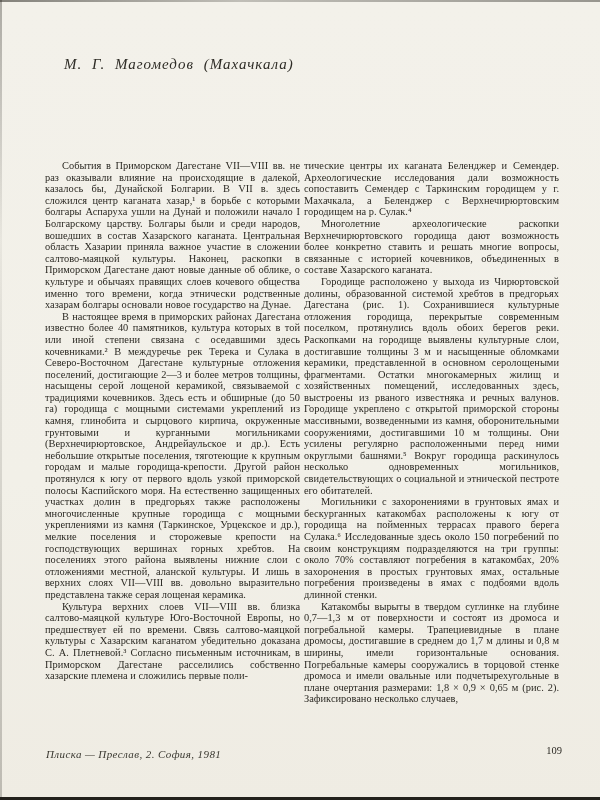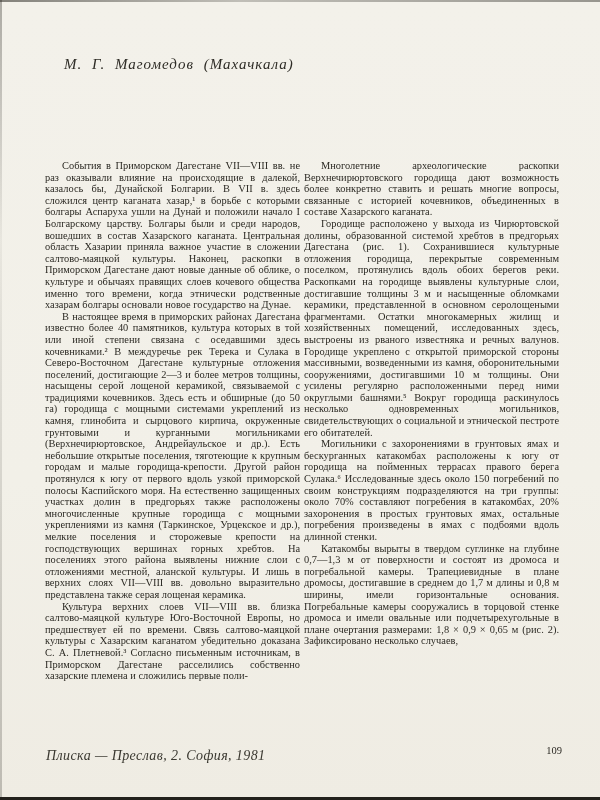--- a/index.html
+++ b/index.html
@@ -45,21 +45,21 @@
     width: 255px;
     text-align: justify;
     font-size: 10.4px;
     line-height: 11.6px;
     color: #2c2a24;
   }
   .col p { margin: 0; text-indent: 17px; }
   .col p.noindent { text-indent: 0; }
   .footer-citation {
     position: absolute; left: 46px; top: 748px;
-    font-style: italic; font-size: 14px; letter-spacing: .4px;
+    font-style: italic; font-size: 11px; letter-spacing: .4px;
     color: #3a3830;
   }
   .page-number {
     position: absolute; right: 38px; top: 745px;
     font-size: 10.5px; color: #2c2a24;
   }
 </style>
 </head>
 <body>
 
@@ -69,20 +69,21 @@
 
   <div class="author">М. Г. Магомедов (Махачкала)</div>
 
   <div class="columns">
     <div class="col">
       <p>События в Приморском Дагестане VII—VIII вв. не раз оказывали влияние на происходящие в далекой, казалось бы, Дунайской Болгарии. В VII в. здесь сложился центр каганата хазар,¹ в борьбе с которыми болгары Аспаруха ушли на Дунай и положили начало I Болгарскому царству. Болгары были и среди народов, вошедших в состав Хазарского каганата. Центральная область Хазарии приняла важное участие в сложении салтово-маяцкой культуры. Наконец, раскопки в Приморском Дагестане дают новые данные об облике, о культуре и обычаях правящих слоев кочевого общества именно того времени, когда этнически родственные хазарам болгары основали новое государство на Дунае.</p>
       <p>В настоящее время в приморских районах Дагестана известно более 40 памятников, культура которых в той или иной степени связана с оседавшими здесь кочевниками.² В междуречье рек Терека и Сулака в Северо-Восточном Дагестане культурные отложения поселений, достигающие 2—3 и более метров толщины, насыщены серой лощеной керамикой, связываемой с традициями кочевников. Здесь есть и обширные (до 50 га) городища с мощными системами укреплений из камня, глинобита и сырцового кирпича, окруженные грунтовыми и курганными могильниками (Верхнечирюртовское, Андрейаульское и др.). Есть небольшие открытые поселения, тяготеющие к крупным городам и малые городища-крепости. Другой район протянулся к югу от первого вдоль узкой приморской полосы Каспийского моря. На естественно защищенных участках долин в предгорьях также расположены многочисленные крупные городища с мощными укреплениями из камня (Таркинское, Урцекское и др.), мелкие поселения и сторожевые крепости на господствующих вершинах горных хребтов. На поселениях этого района выявлены нижние слои с отложениями местной, аланской культуры. И лишь в верхних слоях VII—VIII вв. довольно выразительно представлена также серая лощеная керамика.</p>
       <p>Культура верхних слоев VII—VIII вв. близка салтово-маяцкой культуре Юго-Восточной Европы, но предшествует ей по времени. Связь салтово-маяцкой культуры с Хазарским каганатом убедительно доказана С. А. Плетневой.³ Согласно письменным источникам, в Приморском Дагестане расселились собственно хазарские племена и сложились первые поли-</p>
     </div>
     <div class="col">
+      <p class="noindent">тические центры их каганата Беленджер и Семендер. Археологические исследования дали возможность сопоставить Семендер с Таркинским городищем у г. Махачкала, а Беленджер с Верхнечирюртовским городищем на р. Сулак.⁴</p>
       <p>Многолетние археологические раскопки Верхнечирюртовского городища дают возможность более конкретно ставить и решать многие вопросы, связанные с историей кочевников, объединенных в составе Хазарского каганата.</p>
       <p>Городище расположено у выхода из Чирюртовской долины, образованной системой хребтов в предгорьях Дагестана (рис. 1). Сохранившиеся культурные отложения городища, перекрытые современным поселком, протянулись вдоль обоих берегов реки. Раскопками на городище выявлены культурные слои, достигавшие толщины 3 м и насыщенные обломками керамики, представленной в основном серолощеными фрагментами. Остатки многокамерных жилищ и хозяйственных помещений, исследованных здесь, выстроены из рваного известняка и речных валунов. Городище укреплено с открытой приморской стороны массивными, возведенными из камня, оборонительными сооружениями, достигавшими 10 м толщины. Они усилены регулярно расположенными перед ними округлыми башнями.⁵ Вокруг городища раскинулось несколько одновременных могильников, свидетельствующих о социальной и этнической пестроте его обитателей.</p>
       <p>Могильники с захоронениями в грунтовых ямах и бескурганных катакомбах расположены к югу от городища на пойменных террасах правого берега Сулака.⁶ Исследованные здесь около 150 погребений по своим конструкциям подразделяются на три группы: около 70% составляют погребения в катакомбах, 20% захоронения в простых грунтовых ямах, остальные погребения произведены в ямах с подбоями вдоль длинной стенки.</p>
       <p>Катакомбы вырыты в твердом суглинке на глубине 0,7—1,3 м от поверхности и состоят из дромоса и погребальной камеры. Трапециевидные в плане дромосы, достигавшие в среднем до 1,7 м длины и 0,8 м ширины, имели горизонтальные основания. Погребальные камеры сооружались в торцовой стенке дромоса и имели овальные или подчетырехугольные в плане очертания размерами: 1,8 × 0,9 × 0,65 м (рис. 2). Зафиксировано несколько случаев,</p>
     </div>
   </div>
 
   <div class="footer-citation">Плиска — Преслав, 2. София, 1981</div>
   <div class="page-number">109</div>
 

